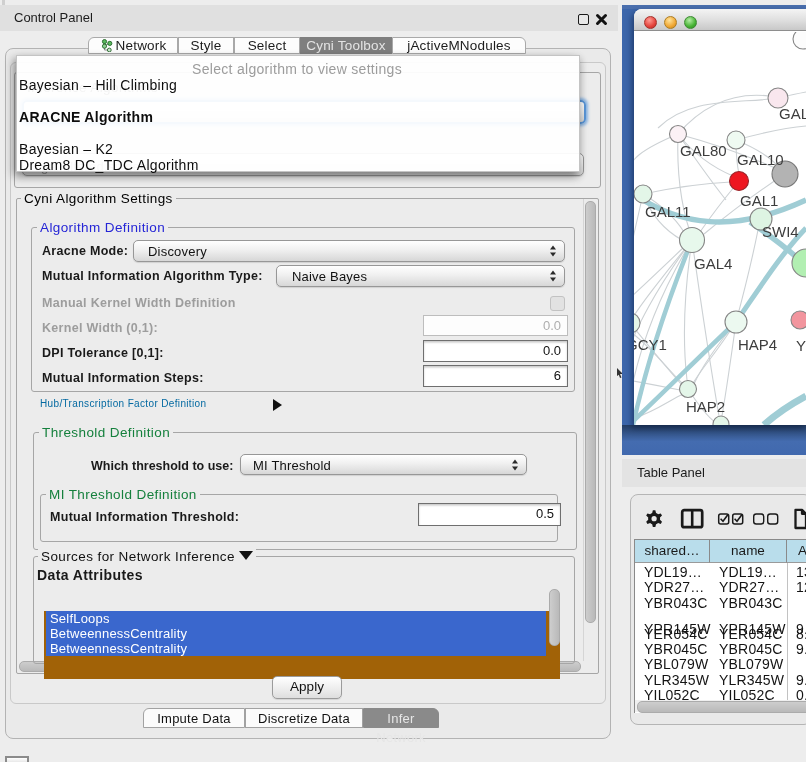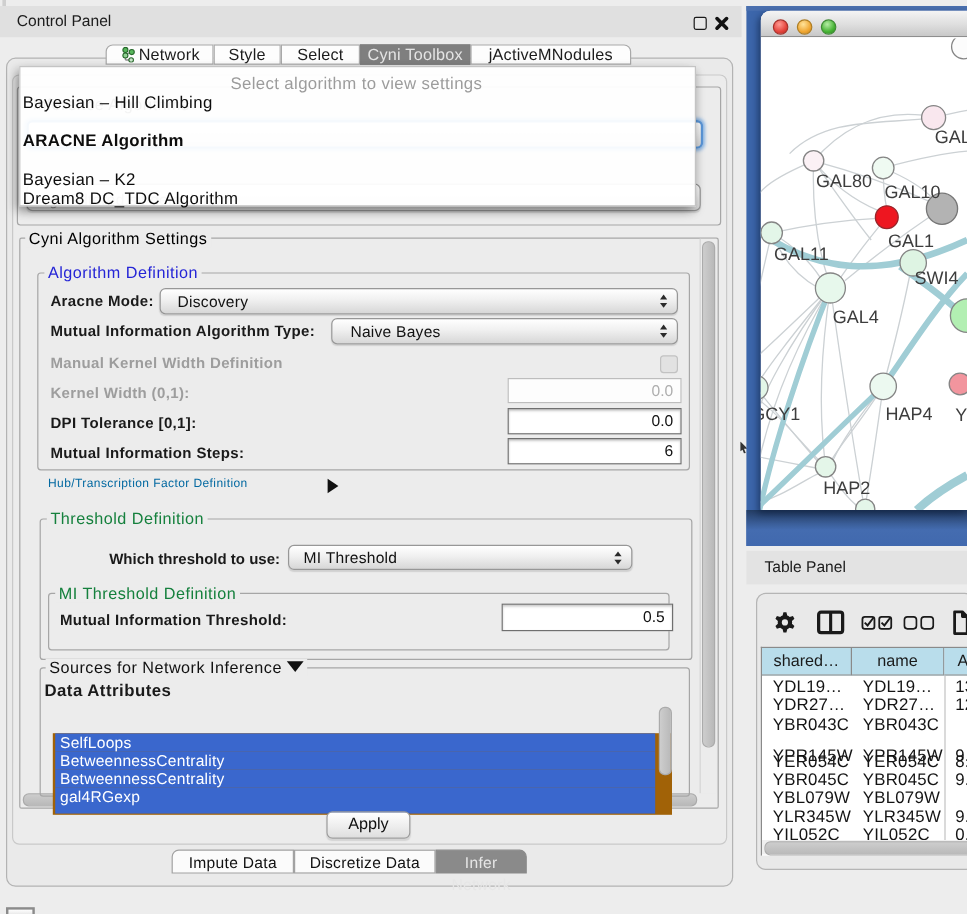--- a/index.html
+++ b/index.html
@@ -157,21 +157,20 @@
 <label class="fl" style="left:50px;top:510px;">Mutual Information Threshold:</label>
 <div class="tfield" style="left:418px;top:503px;width:143px;height:23px;line-height:20px;">0.5</div>
 
 <div class="group" style="left:33px;top:556px;width:540px;height:106px;"></div>
 <div class="gtitle" style="left:38px;top:549px;color:#111;">Sources for Network Inference <span class="tri-d" style="vertical-align:1px;"></span></div>
 <label class="fl" style="left:37px;top:567px;font-size:14px;letter-spacing:0.4px;">Data Attributes</label>
 <div class="abs" id="attrlist">
  <div class="li">SelfLoops</div>
  <div class="li">BetweennessCentrality</div>
  <div class="li">BetweennessCentrality</div>
- <div class="li" style="height:22px;">gal4RGexp</div>
 </div>
 <div class="sbthumb" style="left:549px;top:589px;width:9px;height:55px;"></div>
 
 <div class="abs" id="applybtn">Apply</div>
 <div class="btab" style="left:143px;width:102px;border-radius:6px 0 0 0;">Impute Data</div>
 <div class="btab" style="left:245px;width:118px;">Discretize Data</div>
 <div class="btab sel" style="left:363px;width:76px;border-radius:0 6px 0 0;">Infer Network</div>
 
 <div class="abs" id="popup">
  <div class="pi" style="left:0;width:560px;text-align:center;top:5px;color:#9c9c9c;">Select algorithm to view settings</div>

